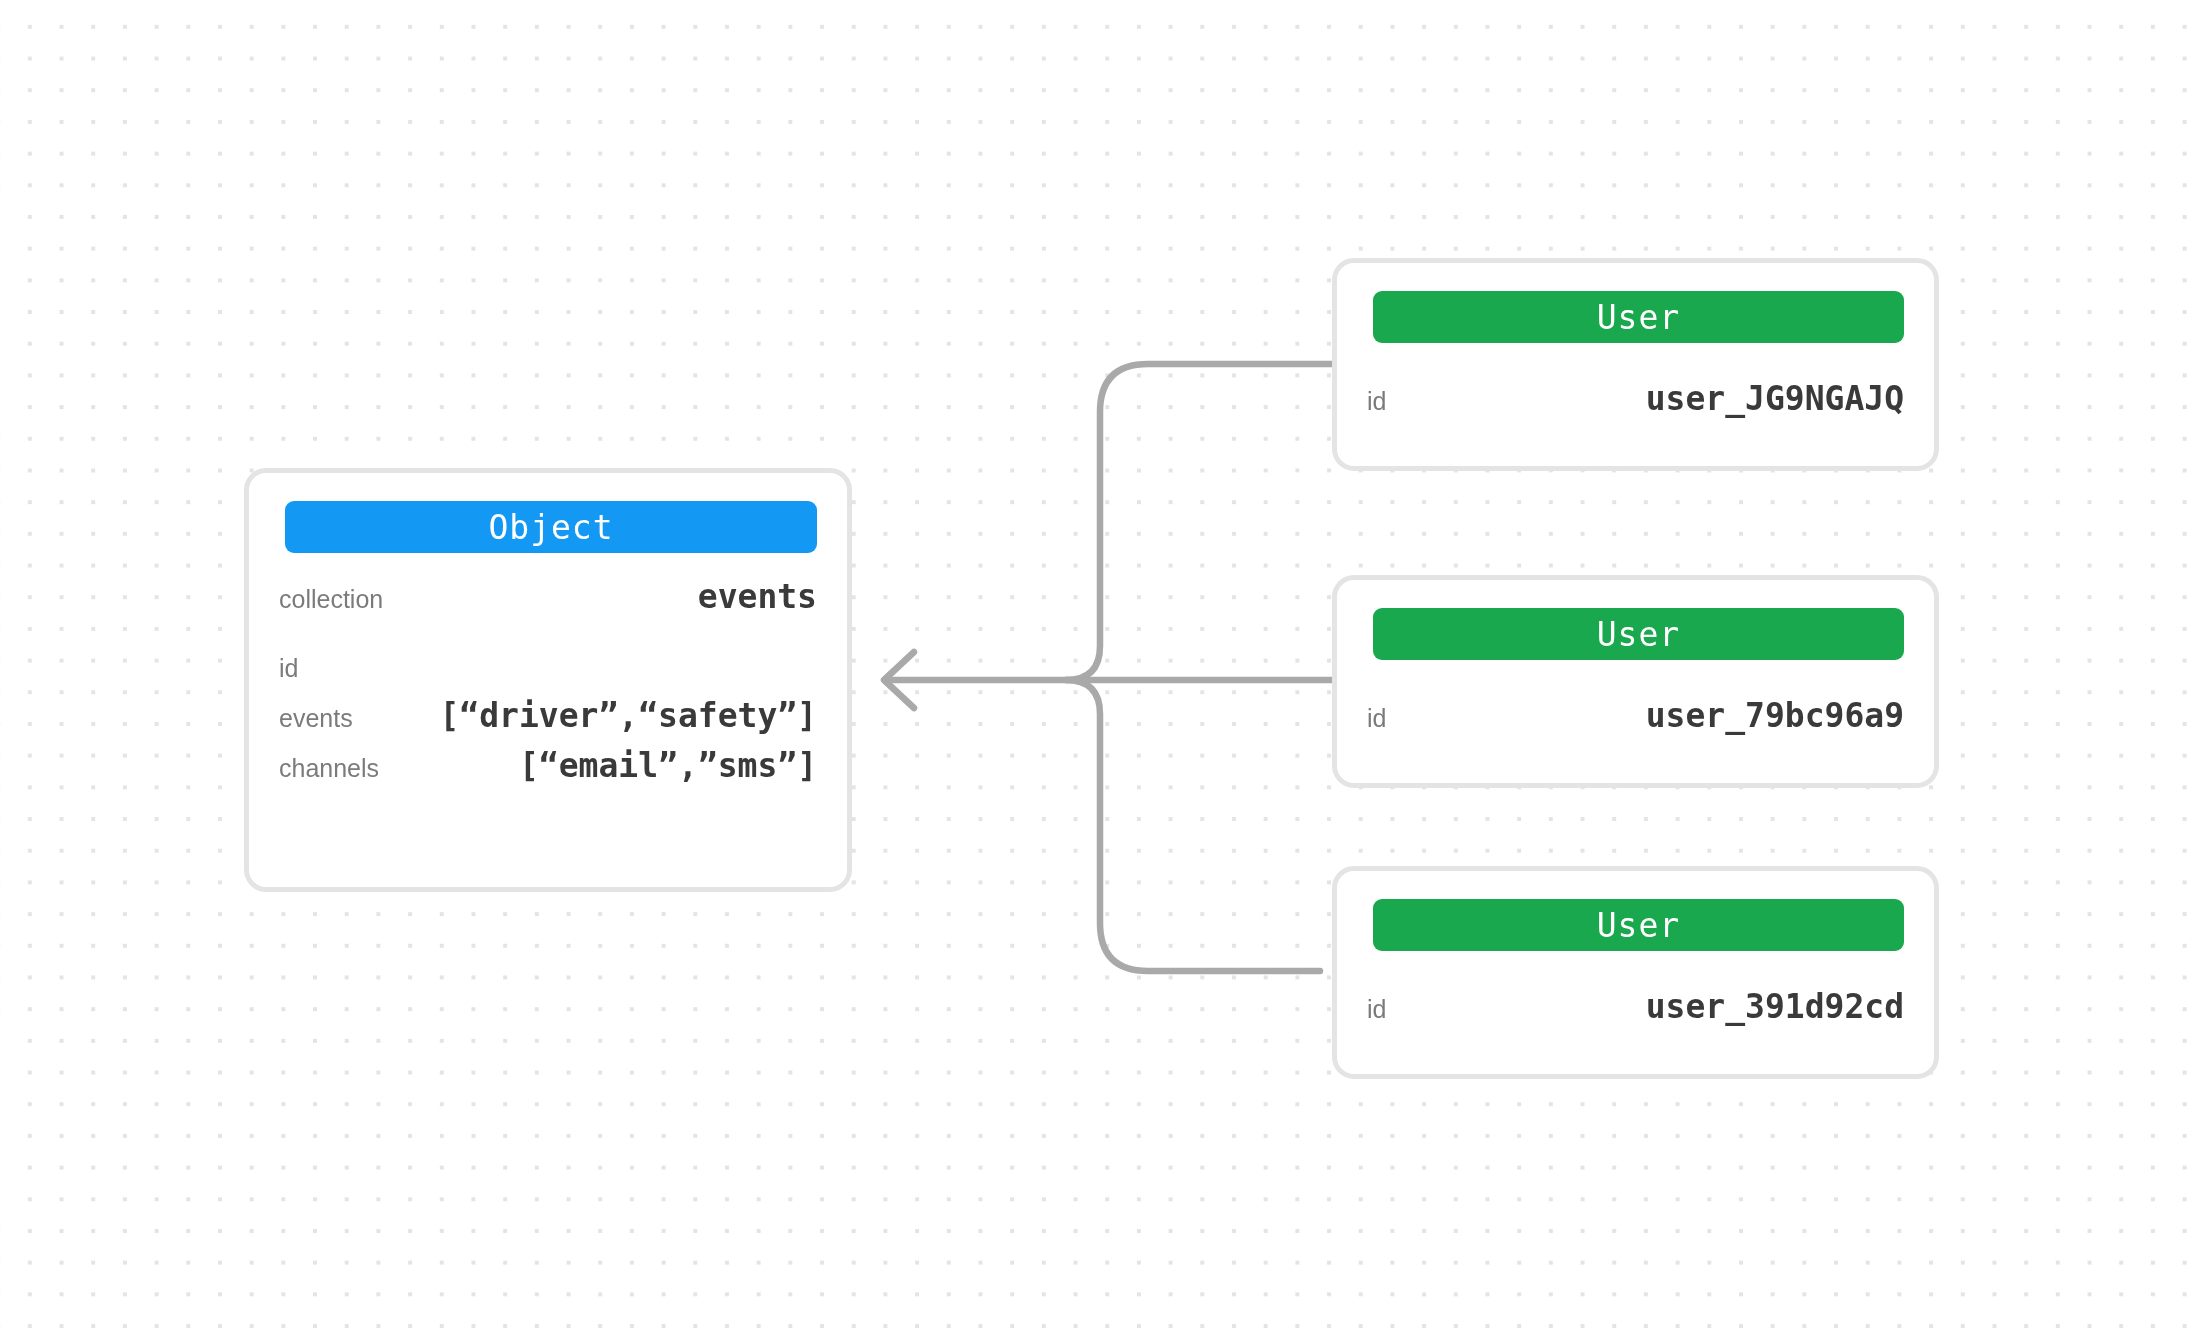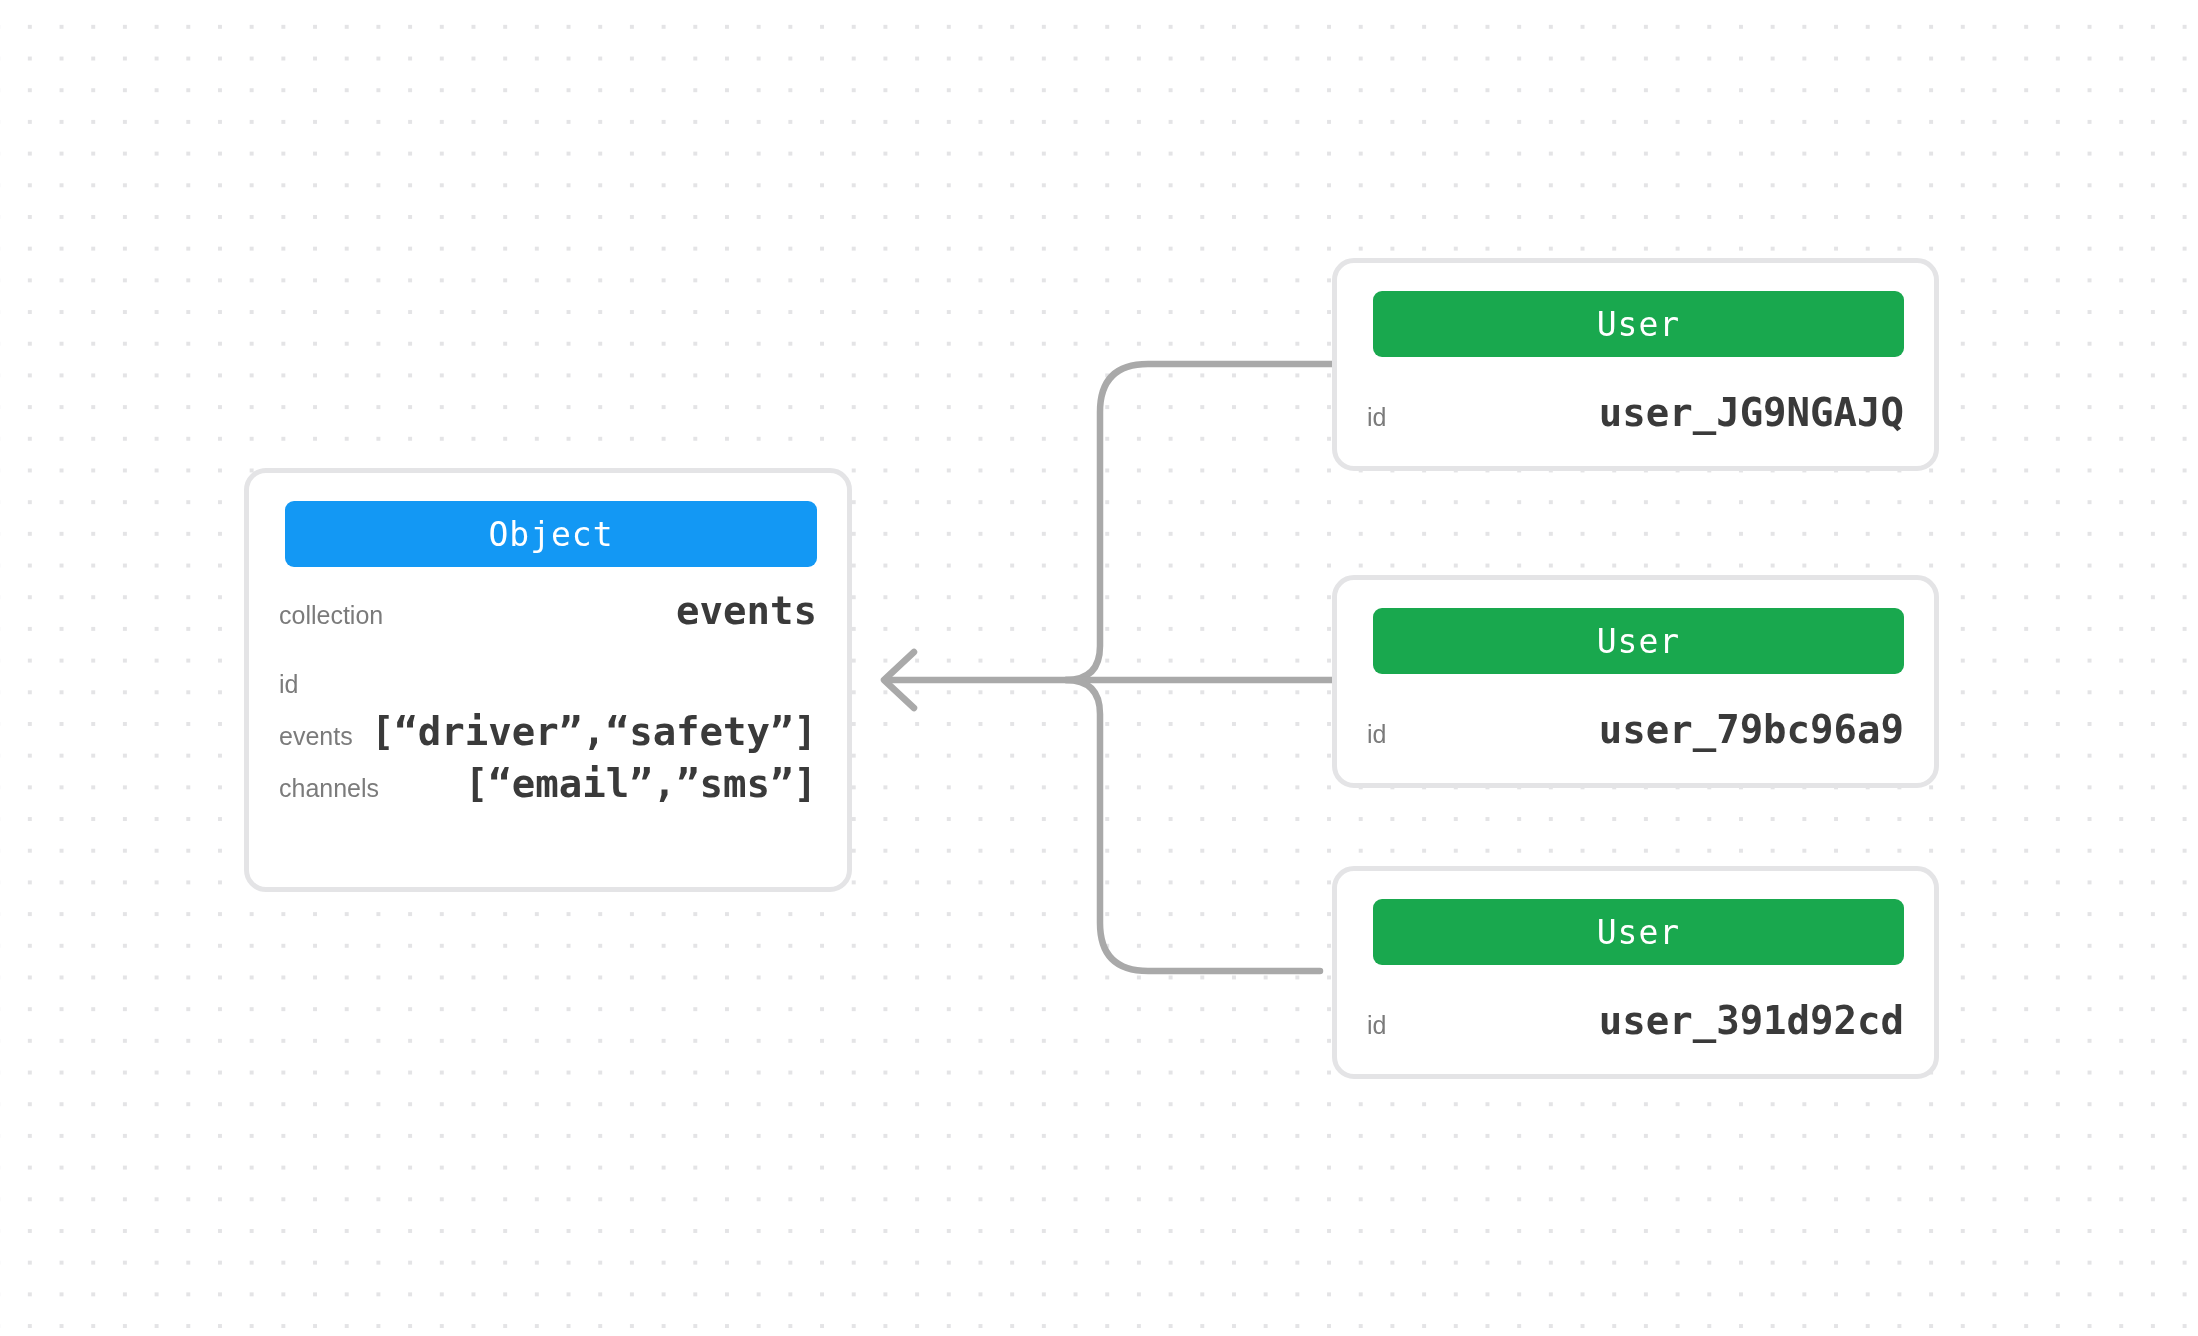--- a/index.html
+++ b/index.html
@@ -33,21 +33,21 @@
     border: 5px solid #e4e4e6;
     border-radius: 22px;
   }
   .object-card { left: 244px; top: 468px; width: 608px; height: 424px; }
   .user-card   { left: 1332px; width: 607px; height: 213px; }
   .user-card-1 { top: 258px; }
   .user-card-2 { top: 575px; }
   .user-card-3 { top: 866px; }
   .card-header {
     margin: 28px 30px 0 36px;
-    height: 66px;
+    height: 52px;
     border-radius: 9px;
     display: flex;
     align-items: center;
     justify-content: center;
     color: #ffffff;
     font-family: "DejaVu Sans Mono", monospace;
     font-size: 33px;
     letter-spacing: 1px;
   }
   .card-body { padding: 0 30px; }
@@ -61,21 +61,21 @@
   .user-card .row { margin-top: 34px; line-height: 44px; }
   .label {
     font-family: "Liberation Sans", sans-serif;
     font-weight: 400;
     font-size: 25px;
     color: #7b7b7b;
   }
   .value {
     font-family: "DejaVu Sans Mono", monospace;
     font-weight: 700;
-    font-size: 39px;
+    font-size: 33px;
     color: #3a3a3a;
     white-space: pre;
   }
 </style>
 </head>
 <body>
 
 <div class="canvas">
 
   <svg class="edges" viewBox="0 0 2198 1336" xmlns="http://www.w3.org/2000/svg">

